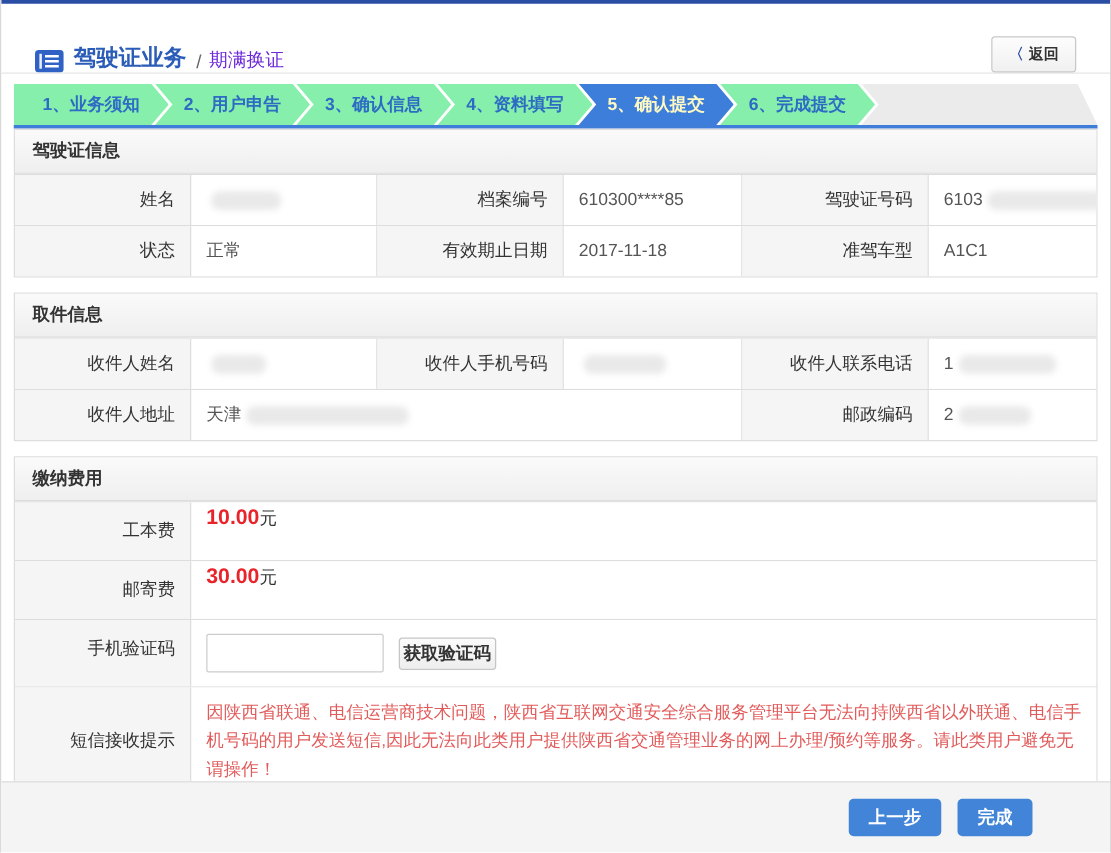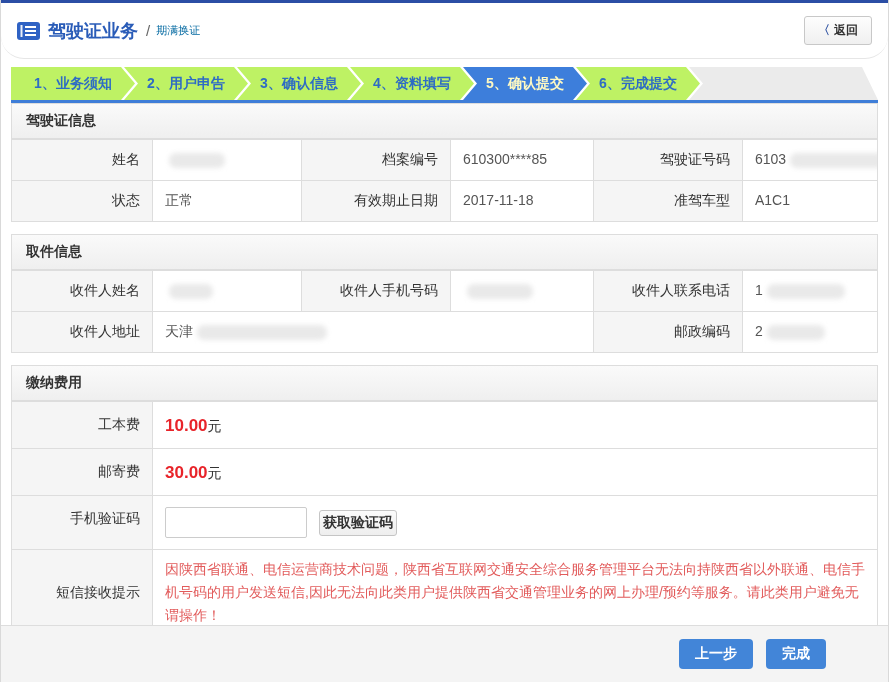--- a/index.html
+++ b/index.html
@@ -8,44 +8,44 @@
     width:889px; height:682px;
     font-family:"Liberation Sans","DejaVu Sans",sans-serif;
     font-size:14px; color:#333;
     border-left:1px solid #d9d9d9; border-right:1px solid #d9d9d9;
     overflow:hidden; position:relative;
   }
   .topbar { height:3px; background:#2b4ea5; }
 
   
   .header {
-    height:56px; display:flex; align-items:center;
-    padding:0 16px; border-bottom:1px solid #e6e6e6;border-radius:23px;
+    height:56px; display:flex; align-items:flex-end;
+    padding:0 27px; border-bottom:1px solid #e6e6e6;
   }
   .title-icon { width:23px; height:18px; margin-right:8px; flex:0 0 auto; }
   .title-main { color:#2a5cb8; font-size:18px; font-weight:bold; }
   .title-sep { color:#666; font-size:15px; margin:0 6px 0 8px; }
-  .title-sub { color:#0369a1; font-size:11px; }
+  .title-sub { color:#6d28d9; font-size:15px; }
   .header-spacer { flex:1; }
   .btn-back {
     background:linear-gradient(#fdfdfd,#f0f0f0);
     border:1px solid #c8c8c8; border-radius:3px;
     padding:5px 13px; font-size:12px; font-weight:bold; color:#333;
     cursor:pointer; font-family:inherit;
   }
   .btn-back .chev { color:#2b4fa0; margin-right:4px; font-weight:bold; }
 
   
   .steps {
     margin:8px 10px 0 10px; display:flex;
     border-bottom:3px solid #3f7ed8; height:36px;
   }
   .step {
     flex:0 0 124px; height:33px; line-height:33px; text-align:center;
-    background:#bef264; color:#2e6cc4; font-weight:bold; font-size:14px;
+    background:#86efac; color:#2e6cc4; font-weight:bold; font-size:14px;
     clip-path:polygon(0 0, calc(100% - 14px) 0, 100% 50%, calc(100% - 14px) 100%, 0 100%, 14px 50%);
     margin-left:-11px; cursor:pointer;
   }
   .step:first-child {
     clip-path:polygon(0 0, calc(100% - 14px) 0, 100% 50%, calc(100% - 14px) 100%, 0 100%);
     margin-left:0;
   }
   .step.active { background:#3d7edb; color:#fef9c3; }
   .step-filler {
     flex:1; height:33px; background:#ebebeb; margin-left:-11px;
@@ -73,21 +73,21 @@
     white-space:nowrap; overflow:hidden;
   }
   .cell-val:last-child { border-right:none; }
   .redact {
     display:inline-block; height:15px; border-radius:7px;
     background:#e9e9e9; filter:blur(2.5px); vertical-align:middle; margin-left:4px;
   }
 
   
   .fee-row .cell-lbl { padding-top:14px; padding-bottom:14px; }
-  .fee-row .cell-val { padding-top:14px; padding-bottom:11px; }
+  .fee-row .cell-val { padding-top:2px; padding-bottom:11px; }
   .fee-amount { color:#e8242a; font-weight:bold; font-size:17px; }
   .fee-unit { color:#333; font-size:14px; }
 
   .code-row .cell-lbl { padding-top:14px; padding-bottom:14px; }
   .code-input {
     width:142px; height:31px; border:1px solid #ccc; border-radius:2px;
     padding:0 8px; font-size:14px; font-family:inherit; vertical-align:middle;
   }
   .btn-getcode {
     margin-left:8px; height:26px; vertical-align:middle;

